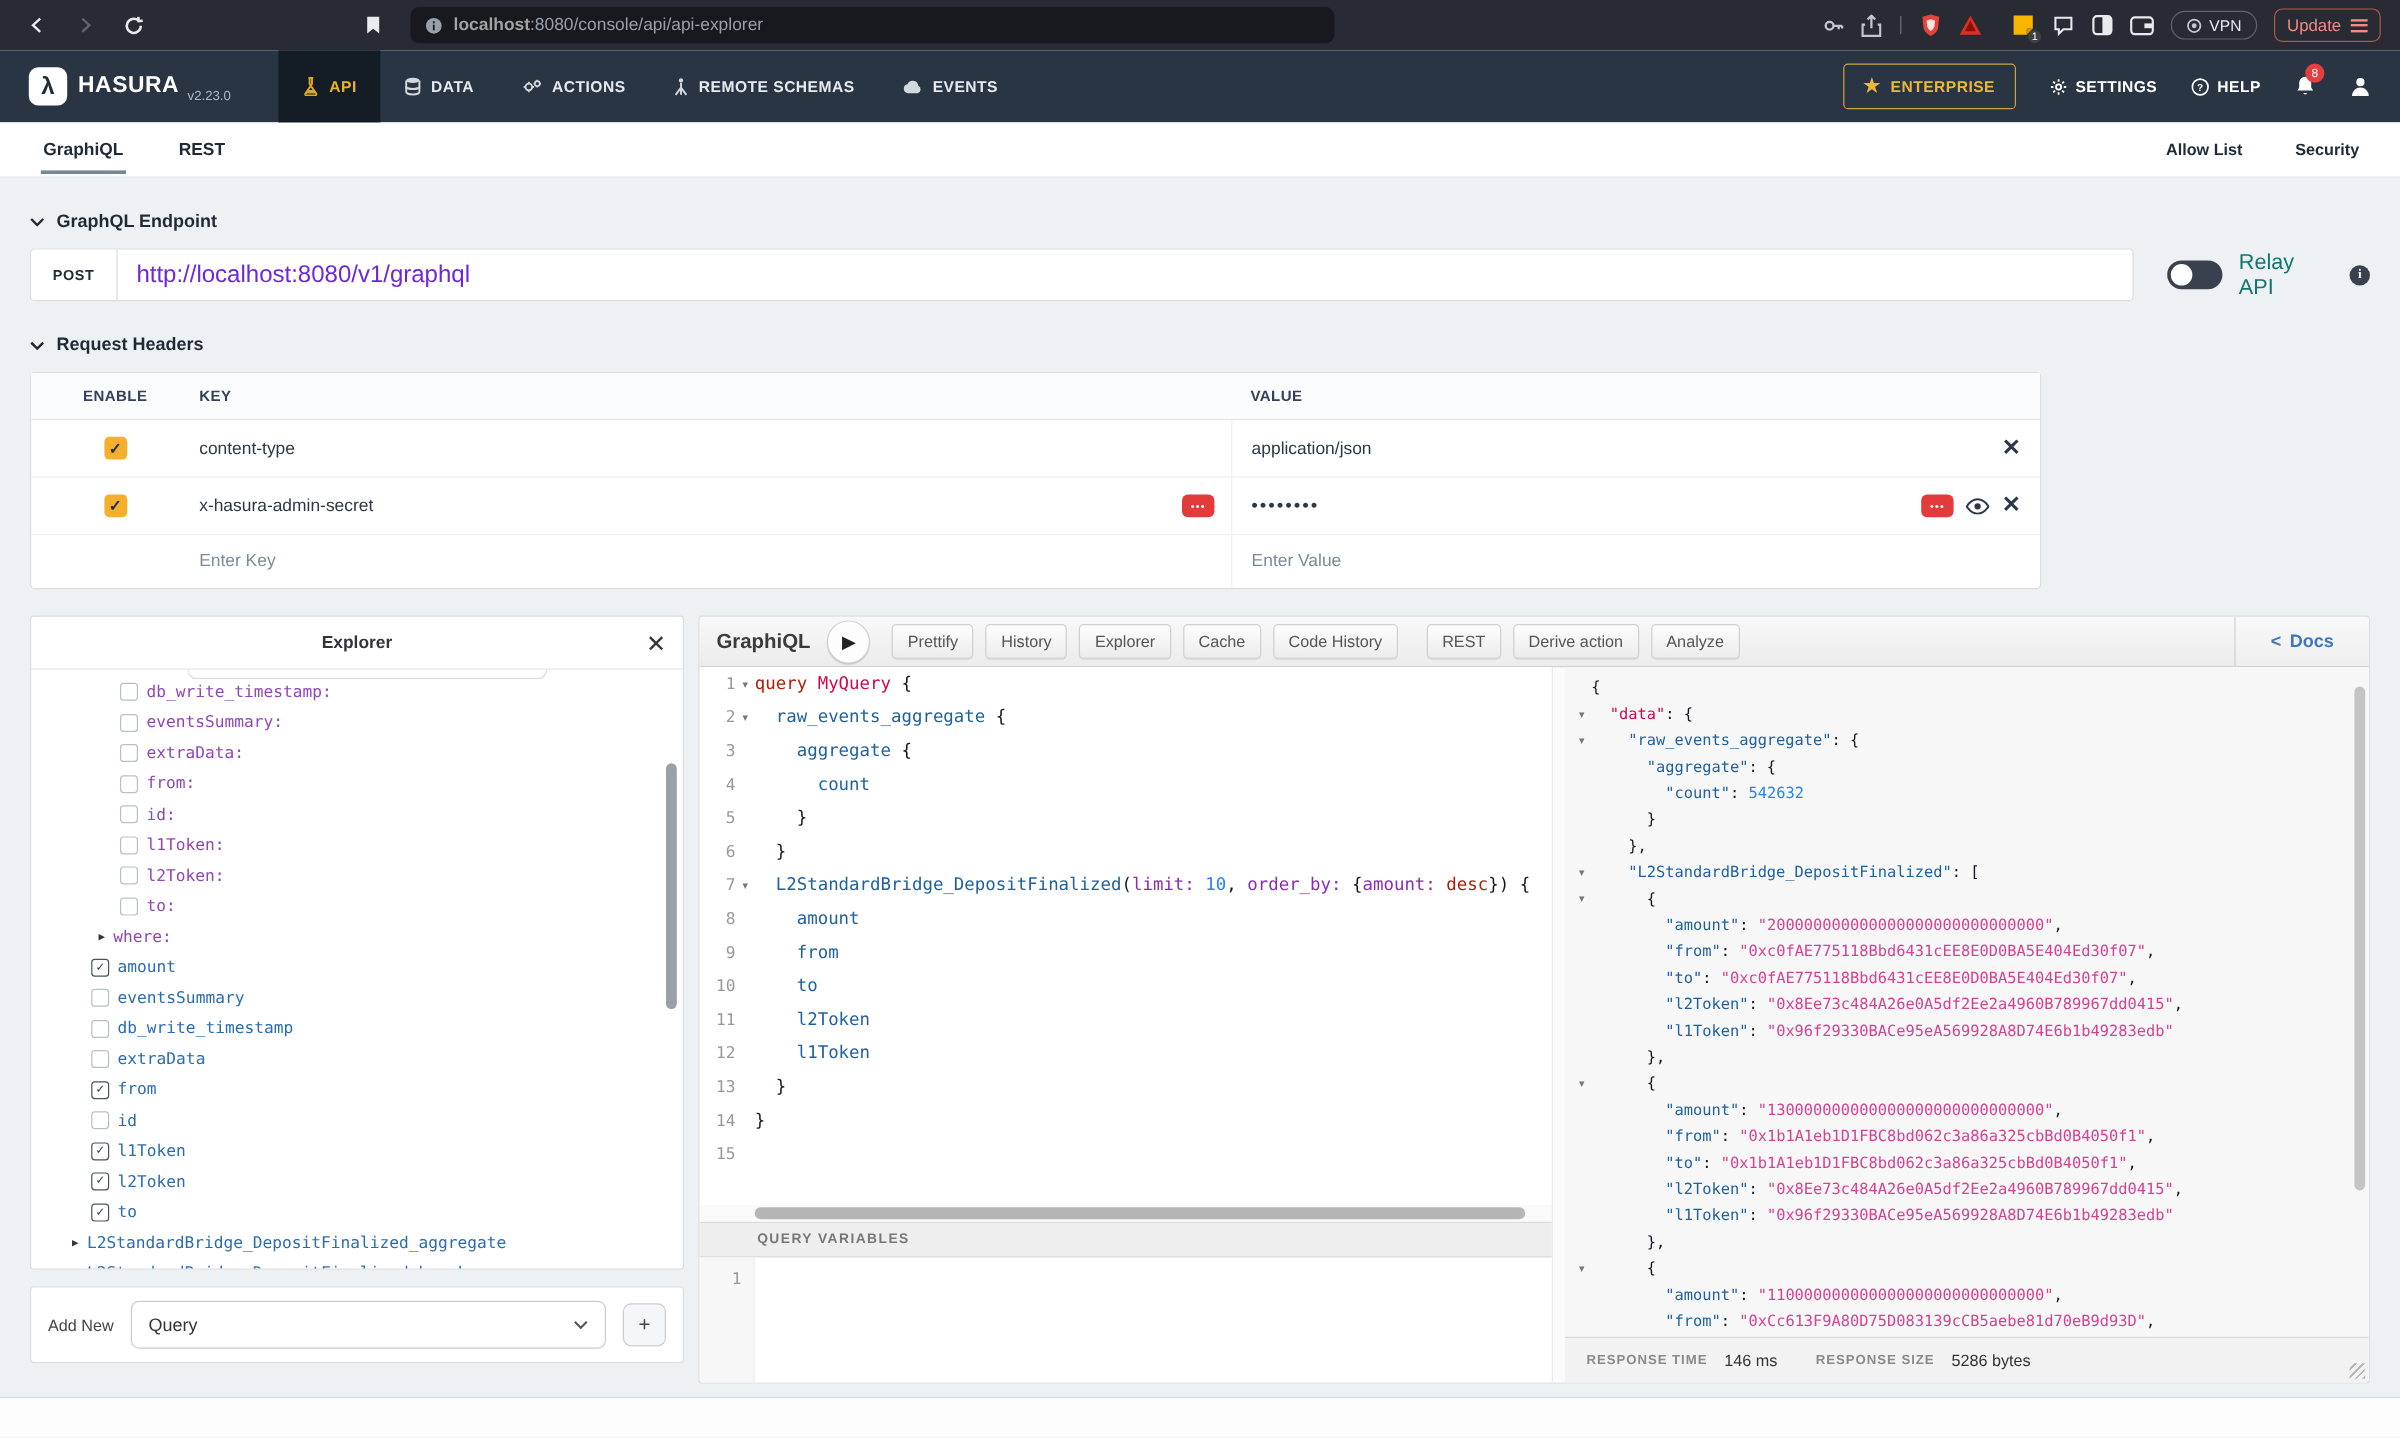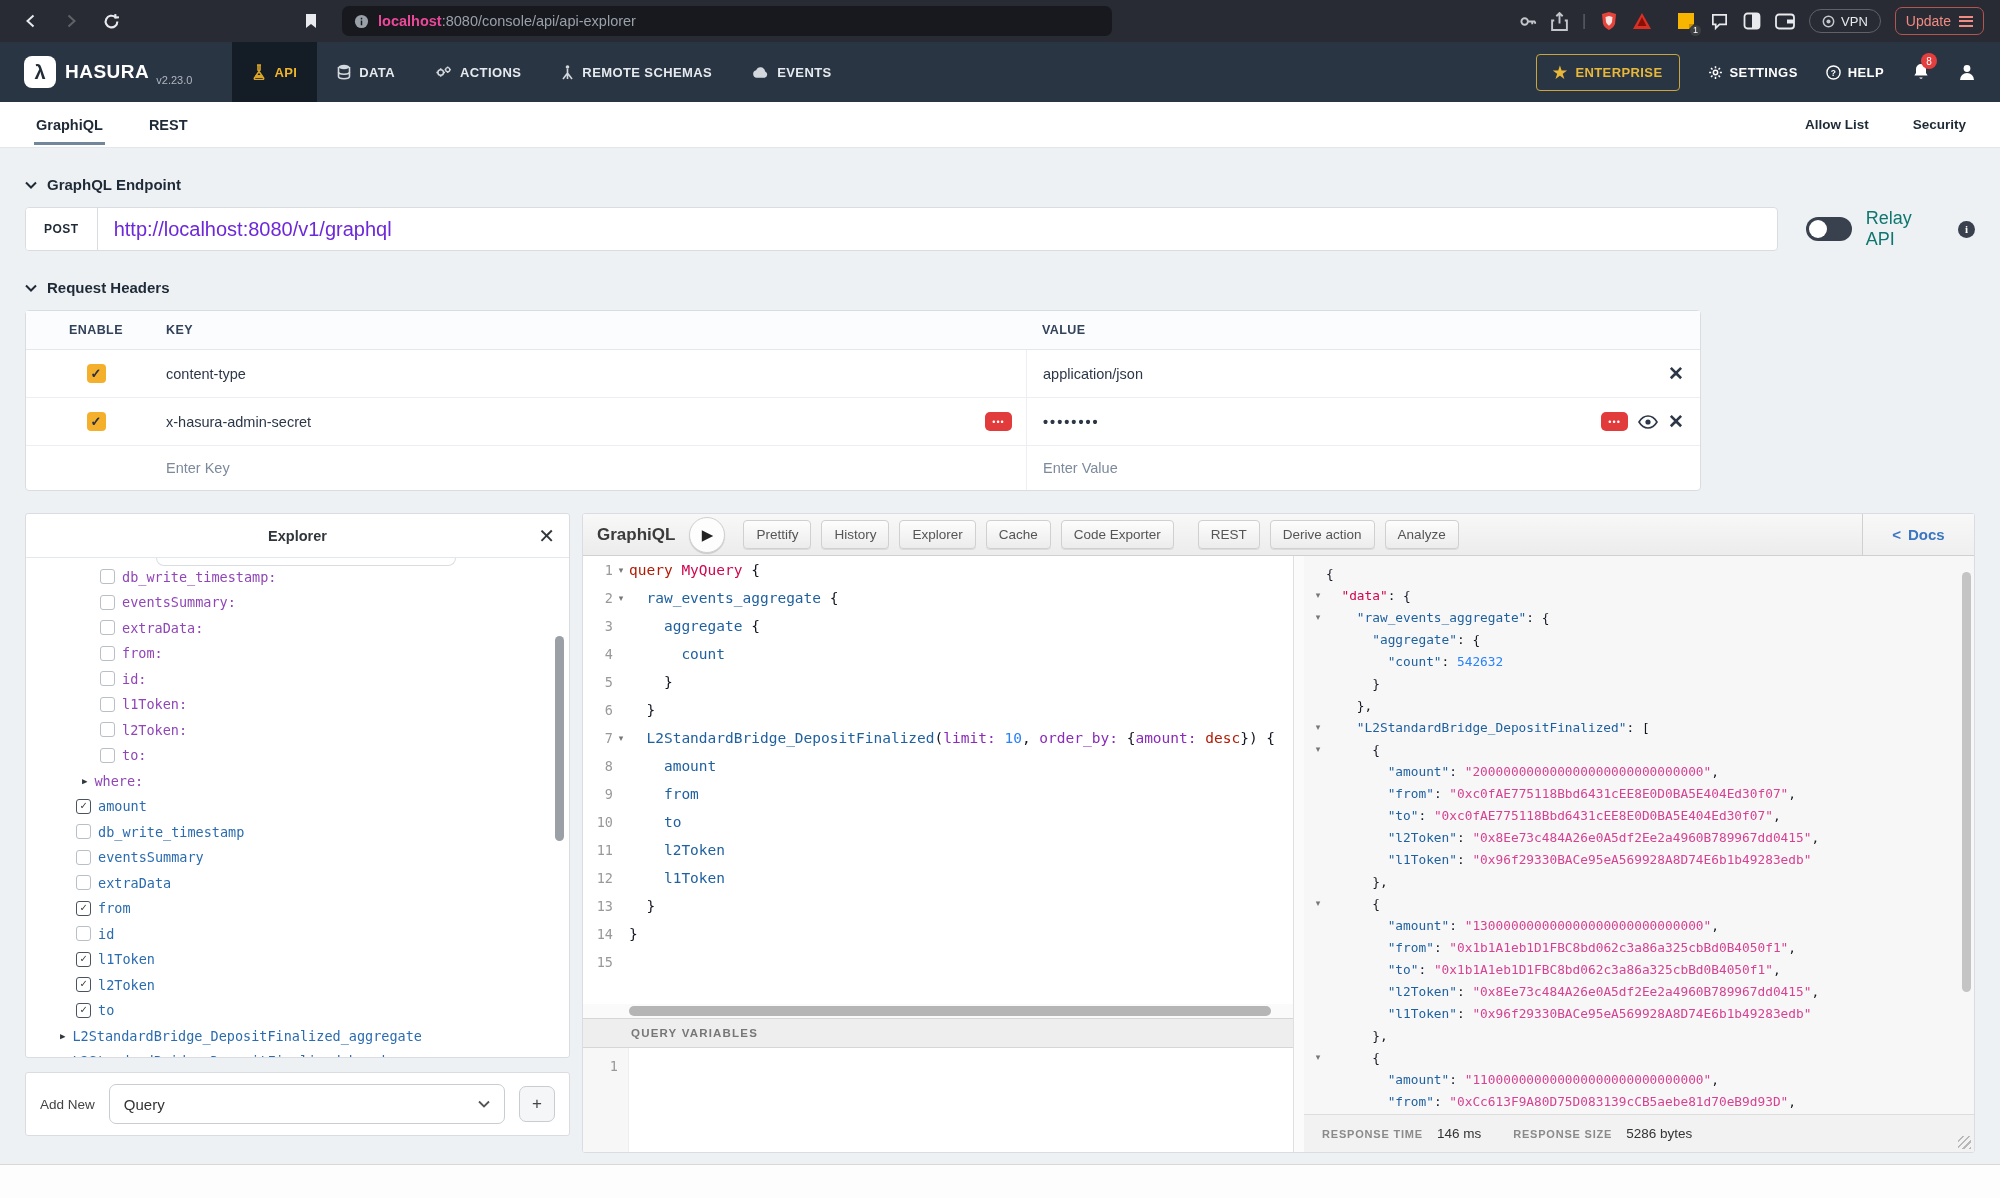--- a/index.html
+++ b/index.html
@@ -5,21 +5,21 @@
   * { margin:0; padding:0; box-sizing:border-box; }
   html,body { width:2000px; height:1198px; overflow:hidden; }
   body { font-family:"Liberation Sans", sans-serif; background:#eef1f4; position:relative; }
   svg { display:block; }
 
   
   .browser-bar { height:42px; background:#282b33; display:flex; align-items:center; padding:0 16px; gap:10px; }
   .b-icon { width:30px; height:30px; display:flex; align-items:center; justify-content:center; border-radius:6px; cursor:pointer; }
   .url-bar { width:770px; height:30px; margin-left:6px; background:#17191f; border-radius:7px; display:flex; align-items:center; padding:0 12px; gap:9px; }
   .url-text { font-size:14.5px; color:#9aa0a8; white-space:nowrap; overflow:hidden; }
-  .url-text b { color:#ec4899; font-weight:bold;text-align:center; }
+  .url-text b { color:#a3a3a3; font-weight:bold;text-align:center; }
   .b-right { margin-left:auto; display:flex; align-items:center; gap:14px; }
   .b-sep { color:#5f6368; font-size:16px; }
   .ext-badge { position:absolute; right:-5px; bottom:-5px; background:#3c4043; color:#fff; font-size:9px; border-radius:6px; padding:0 3px; line-height:11px; }
   .vpn-pill { border:1px solid #5f6368; color:#e8eaed; border-radius:14px; height:24px; display:flex; align-items:center; gap:6px; padding:0 12px; font-size:13px; }
   .update-btn { border:1px solid #b3564f; color:#f28b82; border-radius:7px; height:28px; display:flex; align-items:center; gap:8px; padding:0 10px; font-size:14px; cursor:pointer; background:transparent; }
   .hamburger i { display:block; width:14px; height:2px; background:#f28b82; margin:2.5px 0; }
 
   
   .hasura-nav { height:60px; background:#2a3544; display:flex; align-items:center; padding:0 24px; }
   .logo-box { width:32px; height:32px; background:#fff; border-radius:8px; display:flex; align-items:center; justify-content:center; font-size:20px; font-weight:bold; color:#222b36; }
@@ -442,25 +442,25 @@
               <div class="ex-row ex-arg" style="padding-left: 22px;">
                 <span class="ex-arrow">▶</span>
                 <span class="ex-label">where:</span>
               </div>
               <div class="ex-row ex-field" style="padding-left: 16px;">
                 <span class="ex-cb on">✓</span>
                 <span class="ex-label">amount</span>
               </div>
               <div class="ex-row ex-field" style="padding-left: 16px;">
                 <span class="ex-cb"></span>
+                <span class="ex-label">eventsSummary</span>
+              </div>
+              <div class="ex-row ex-field" style="padding-left: 16px;">
+                <span class="ex-cb"></span>
                 <span class="ex-label">db_write_timestamp</span>
-              </div>
-              <div class="ex-row ex-field" style="padding-left: 16px;">
-                <span class="ex-cb"></span>
-                <span class="ex-label">eventsSummary</span>
               </div>
               <div class="ex-row ex-field" style="padding-left: 16px;">
                 <span class="ex-cb"></span>
                 <span class="ex-label">extraData</span>
               </div>
               <div class="ex-row ex-field" style="padding-left: 16px;">
                 <span class="ex-cb on">✓</span>
                 <span class="ex-label">from</span>
               </div>
               <div class="ex-row ex-field" style="padding-left: 16px;">
@@ -507,21 +507,21 @@
 
     <div class="gql-card">
       <div class="gql-toolbar">
         <span class="gql-title">GraphiQL</span>
         <button class="play-btn">▶</button>
         <span style="display:flex; gap:10px; align-items:center;">
             <button class="gql-btn">Prettify</button>
             <button class="gql-btn">History</button>
             <button class="gql-btn">Explorer</button>
             <button class="gql-btn">Cache</button>
-            <button class="gql-btn">Code Exporter</button>
+            <button class="gql-btn">Code History</button>
             <button class="gql-btn">REST</button>
             <button class="gql-btn">Derive action</button>
             <button class="gql-btn">Analyze</button>
           </span>
         <div class="docs-section">
           <span class="docs-chev">&lt;</span>
           <span class="docs-label">Docs</span>
         </div>
       </div>
 

